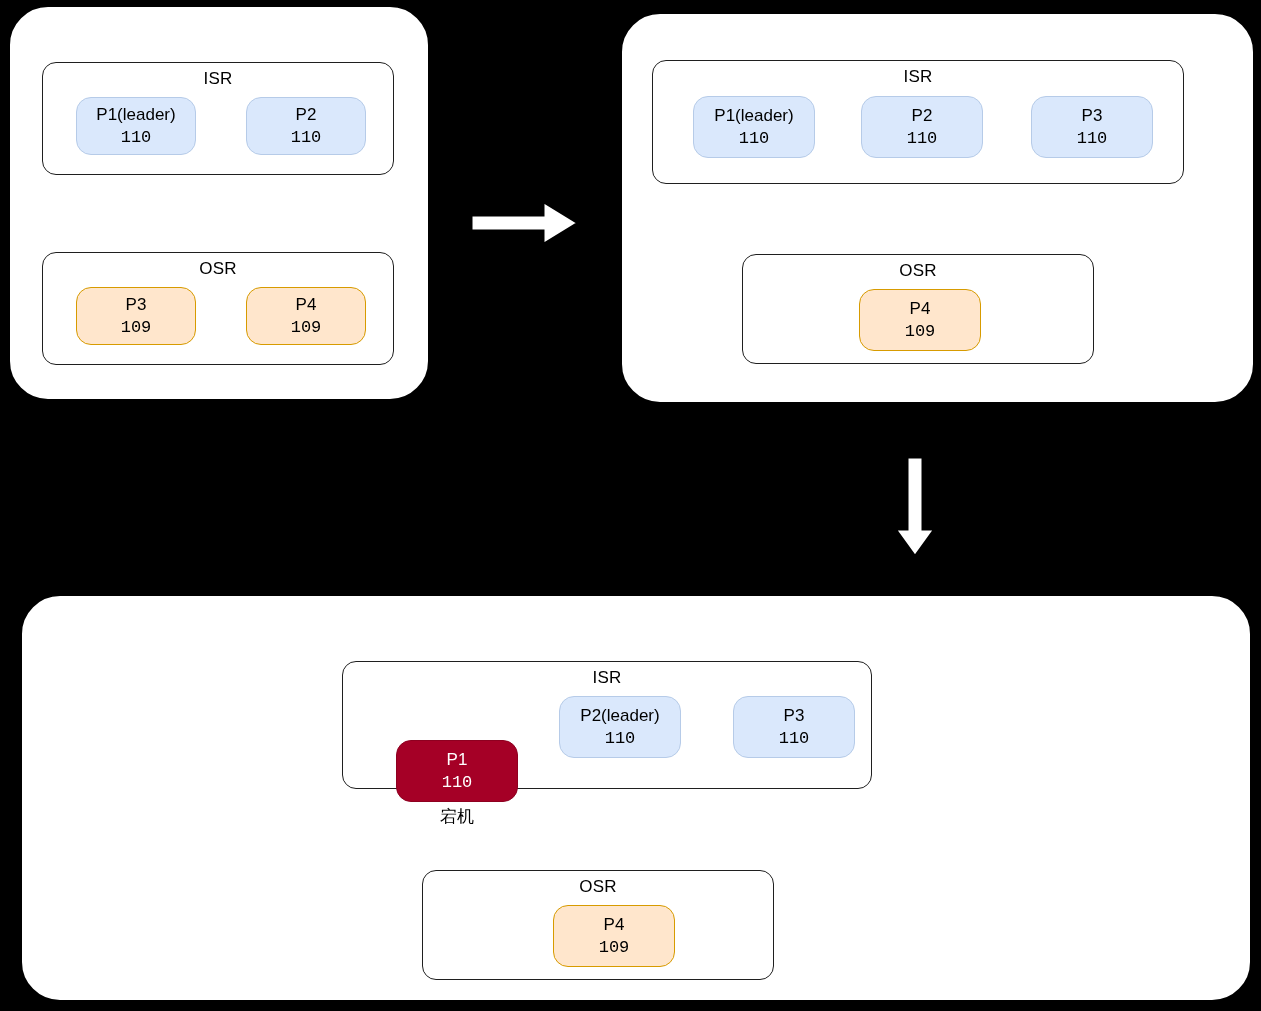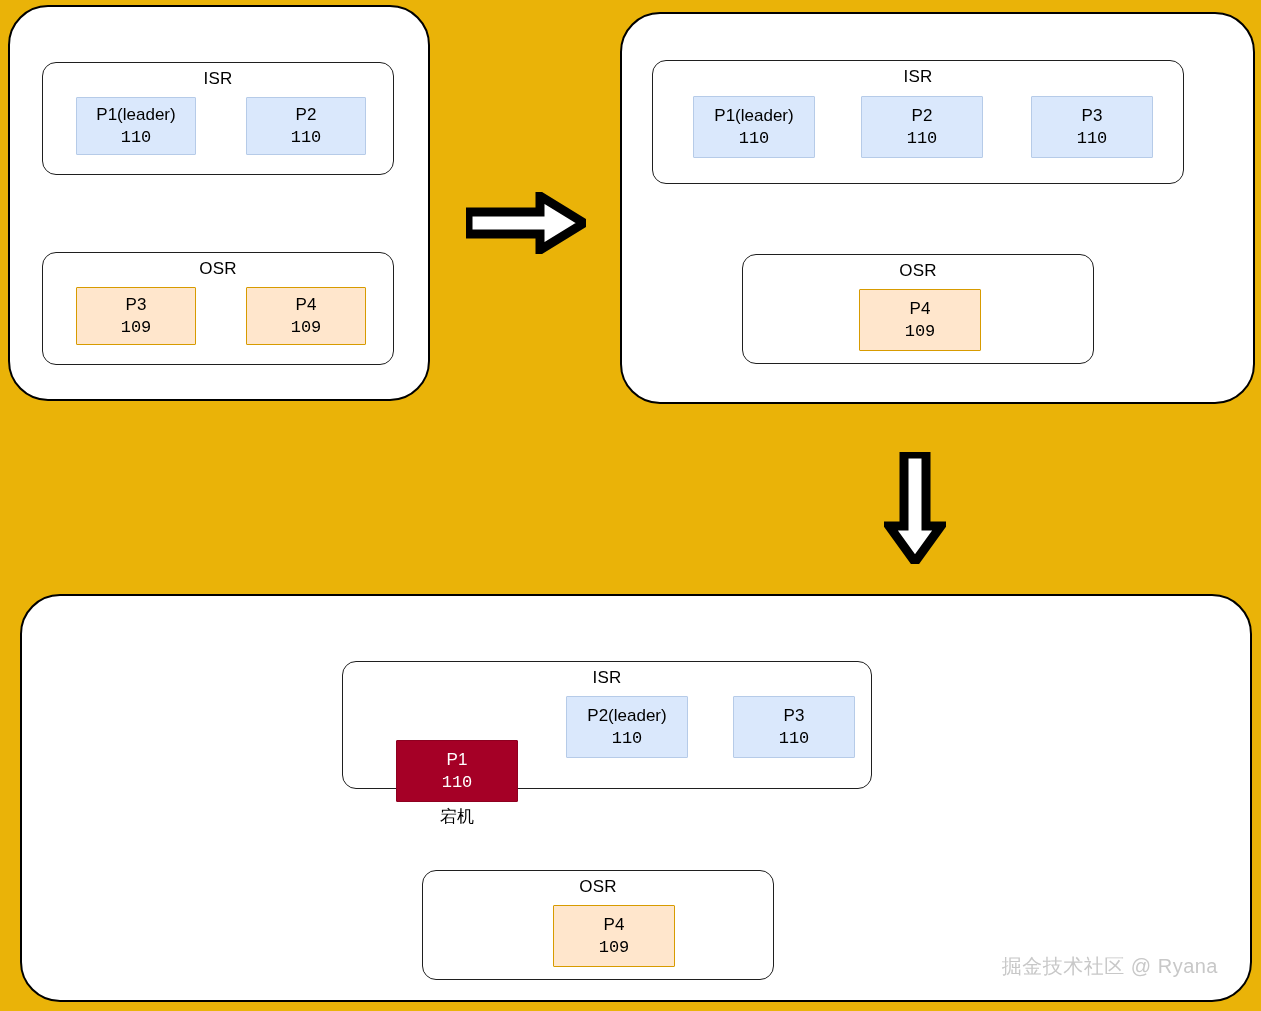--- a/index.html
+++ b/index.html
@@ -9,21 +9,21 @@
     background: #ffffff;
   }
   body {
     font-family: "Liberation Sans", "DejaVu Sans", sans-serif;
     color: #000000;
   }
   #canvas {
     position: relative;
     width: 1261px;
     height: 1011px;
-    background: #eab308;
+    background: #000000;
     overflow: hidden;
   }
 
   
   .panel {
     position: absolute;
     box-sizing: border-box;
     border: 2px solid #000000;
     border-radius: 40px;
     background: #ffffff;
@@ -46,21 +46,21 @@
     font-size: 17px;
     line-height: 20px;
     color: #000000;
     letter-spacing: 0.2px;
   }
 
   
   .node {
     position: absolute;
     box-sizing: border-box;
-    border-radius: 1px;
+    border-radius: 15px;
     display: flex;
     flex-direction: column;
     align-items: center;
     justify-content: center;
     font-size: 17px;
     line-height: 23px;
     text-align: center;
   }
   .node .node-name { display: block; }
   .node .node-offset { display: block; font-family: Liberation Mono, monospace; }
@@ -183,35 +183,34 @@
 
     <div class="group" style="left:320px; top:65px; width:530px; height:128px;">
       <div class="group-label">ISR</div>
 
       <div class="node red" style="left:53px; top:34px; width:122px; height:62px;">
         <span class="node-name">P1</span>
         <span class="node-offset">110</span>
       </div>
       <div class="node-caption" style="left:53px; top:100px; width:122px;margin-top:45px;">宕机</div>
 
-      <div class="node blue" style="left:223px; top:34px; width:122px; height:62px;">
+      <div class="node blue" style="left:216px; top:34px; width:122px; height:62px;">
         <span class="node-name">P2(leader)</span>
         <span class="node-offset">110</span>
       </div>
 
       <div class="node blue" style="left:390px; top:34px; width:122px; height:62px;">
         <span class="node-name">P3</span>
         <span class="node-offset">110</span>
       </div>
     </div>
 
     <div class="group" style="left:400px; top:274px; width:352px; height:110px;">
       <div class="group-label">OSR</div>
       <div class="node orange" style="left:130px; top:34px; width:122px; height:62px;">
         <span class="node-name">P4</span>
         <span class="node-offset">109</span>
       </div>
     </div>
 
-    <div class="watermark" style="right:32px; bottom:22px;">掘金技术社区 @ Ryana</div>
   </div>
 
 </div>
 
 </body></html>

